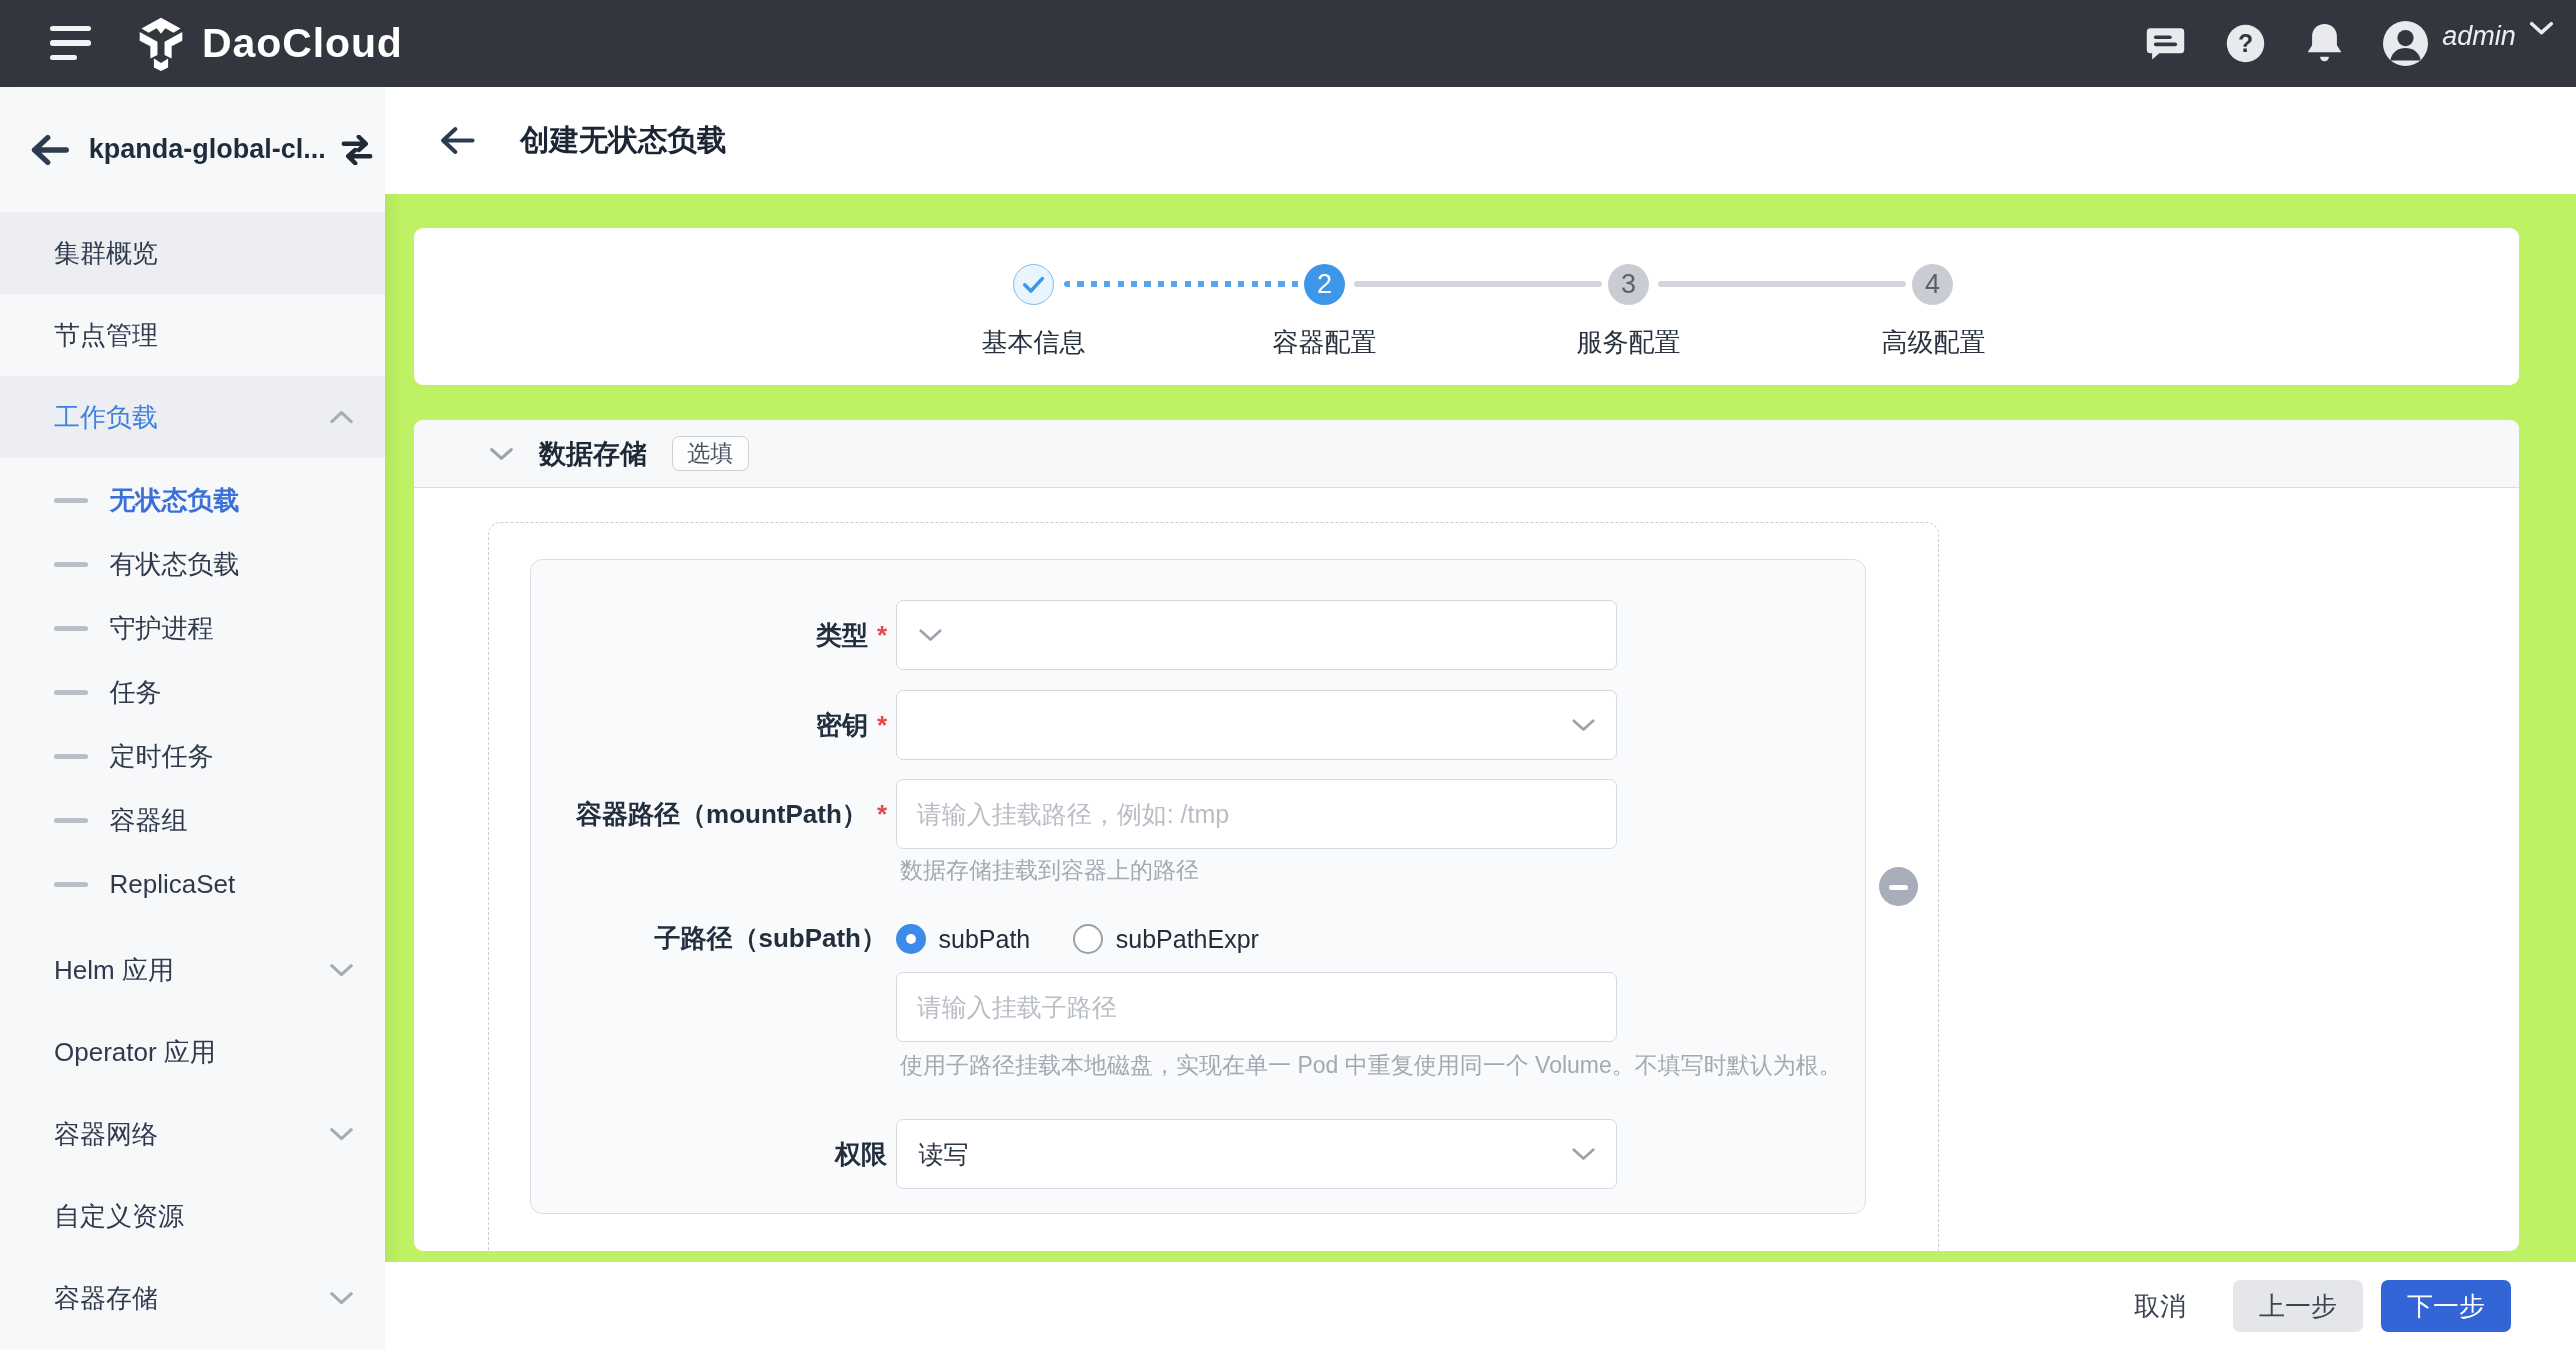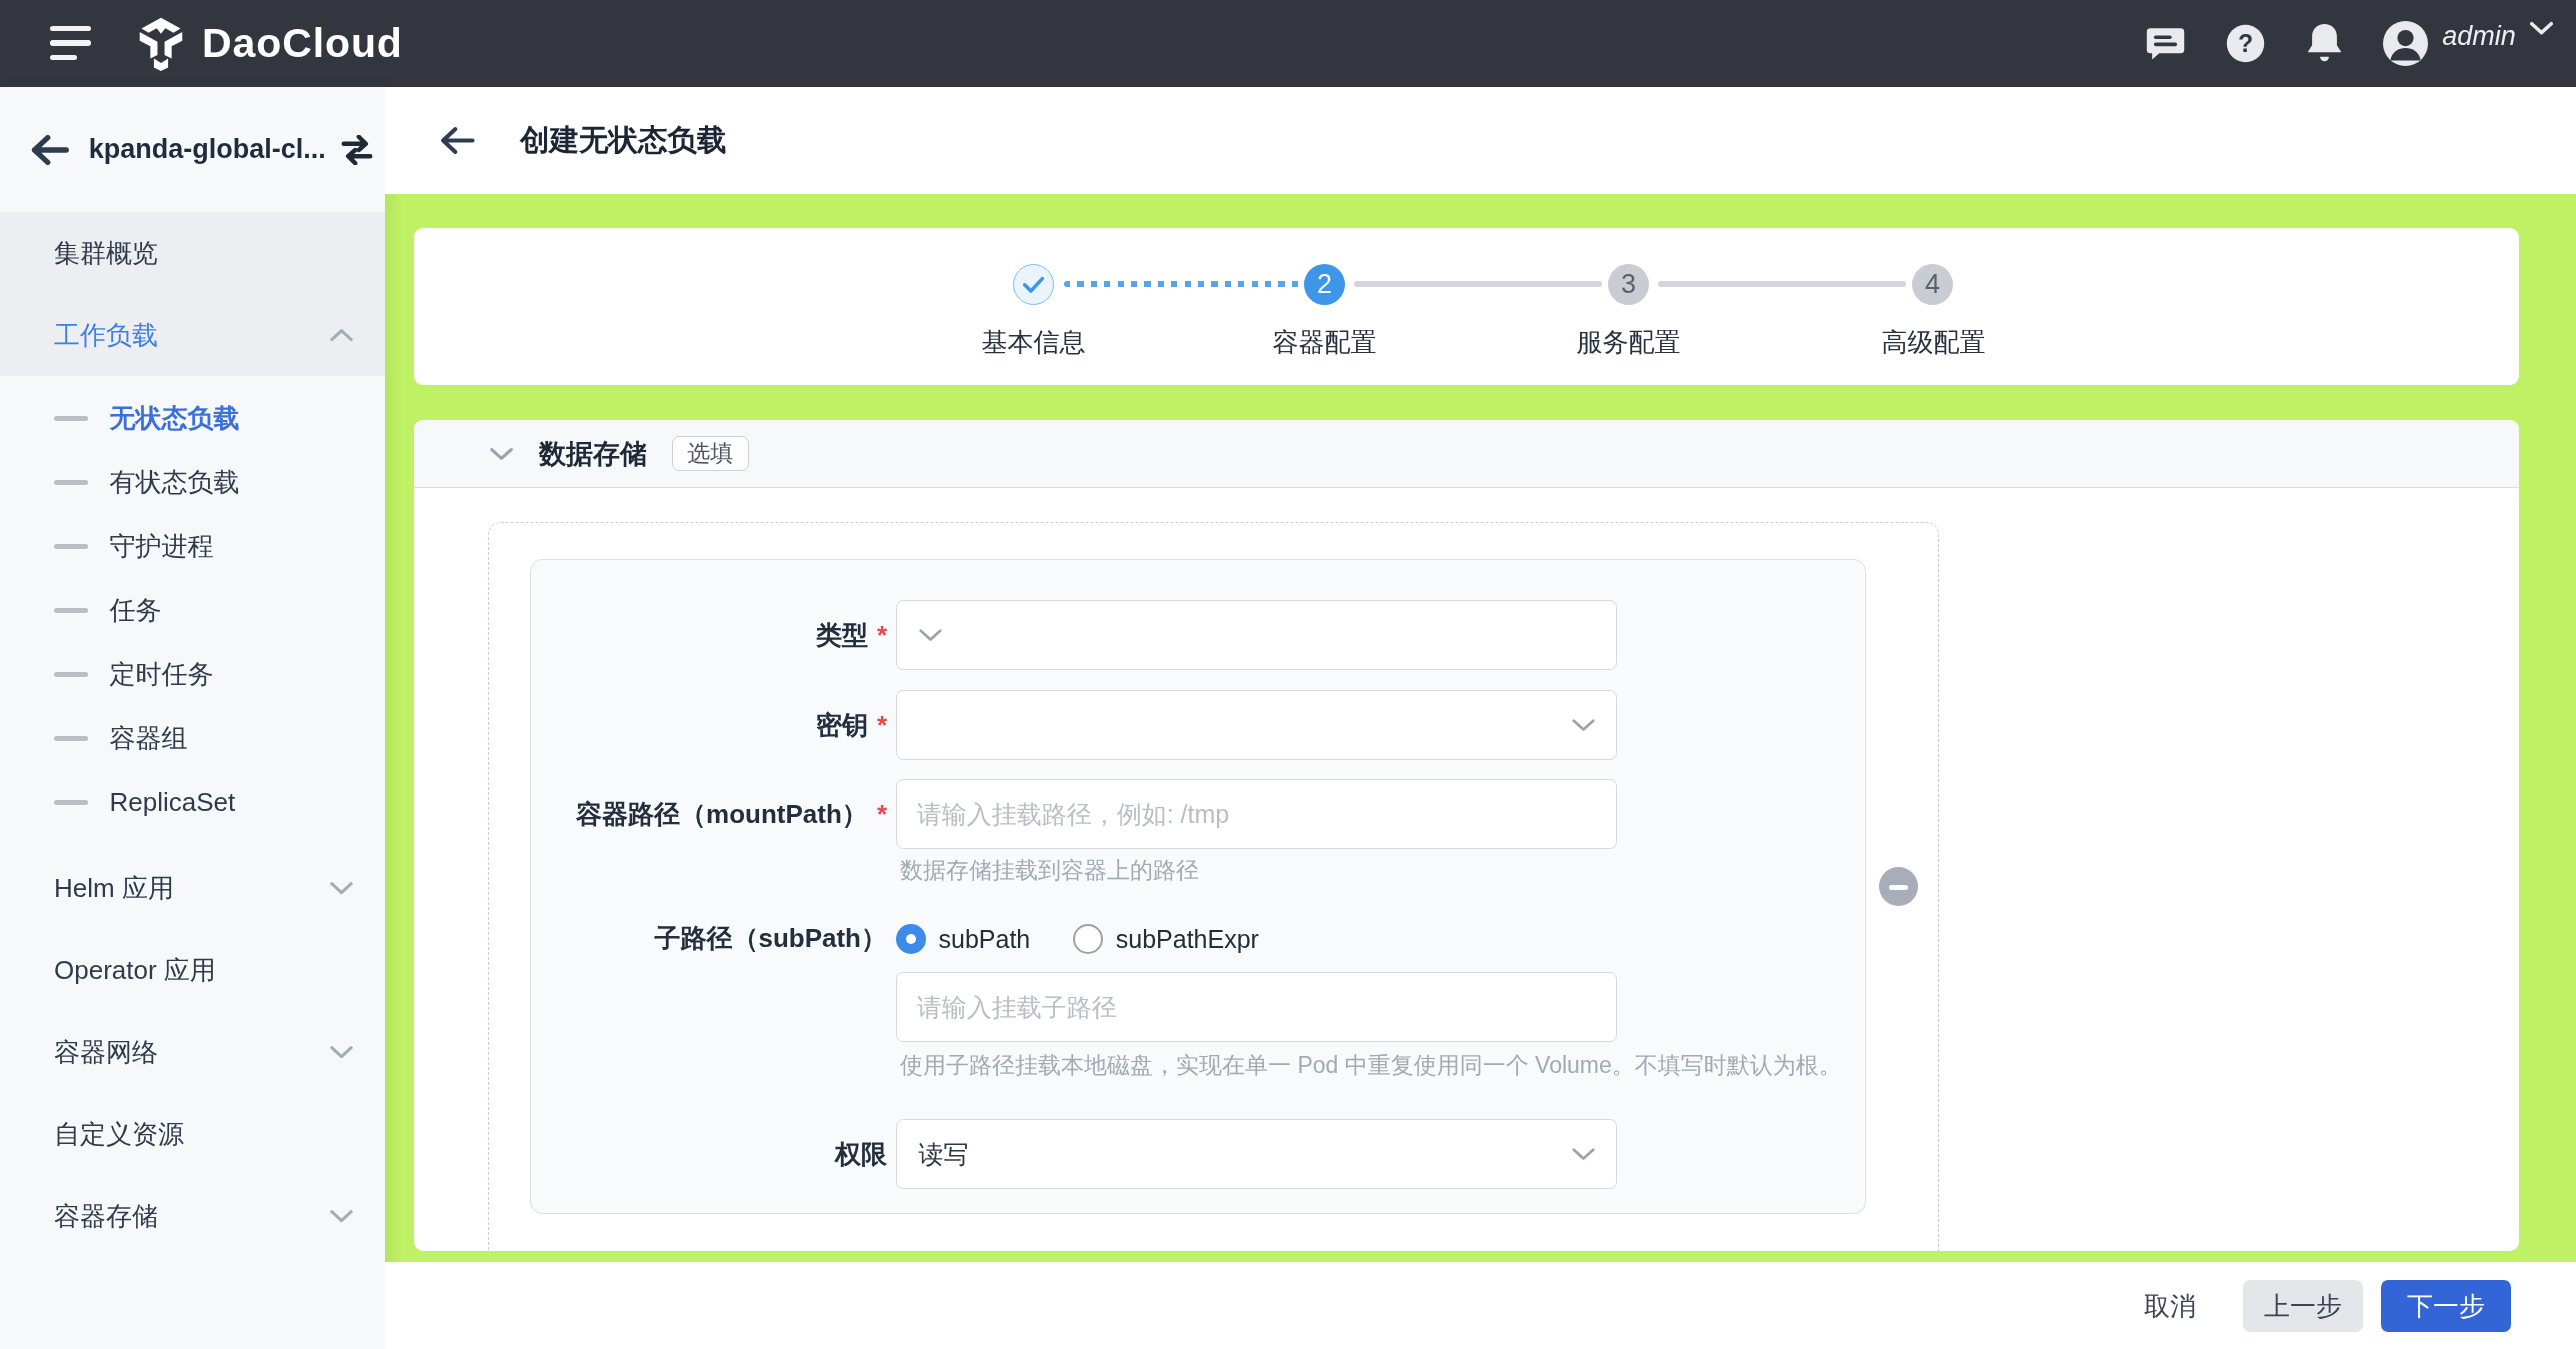--- a/index.html
+++ b/index.html
@@ -77,21 +77,21 @@
   .radio-row{position:absolute;left:365px;display:flex;align-items:center;height:32px;}
   .radio{width:30px;height:30px;border-radius:50%;flex:none;cursor:pointer;}
   .radio.on{background:#3D8BE8;position:relative;}
   .radio.on::after{content:"";position:absolute;left:9.8px;top:9.8px;width:10.7px;height:10.7px;border-radius:50%;background:#FFFFFF;}
   .radio.off{background:#FFFFFF;border:2.7px solid #9AA1AB;}
   .radio-label{font-size:25px;color:#222C3A;margin-left:12.5px;cursor:pointer;}
 
   
   .footer{left:385px;top:1262px;width:2191px;height:88px;background:#FFFFFF;display:flex;align-items:center;justify-content:flex-end;padding-right:65px;}
   .btn-text{background:none;border:none;font-size:26px;color:#3B4452;cursor:pointer;padding:0 9px;}
-  .btn-gray{margin-left:38px;width:120px;height:52px;border:none;border-radius:7.2px;background:#E5E6EA;font-size:26px;color:#3B4452;cursor:pointer;}
+  .btn-gray{margin-left:38px;width:130px;height:52px;border:none;border-radius:7.2px;background:#E5E6EA;font-size:26px;color:#3B4452;cursor:pointer;}
   .btn-primary{margin-left:18px;width:130px;height:52px;border:none;border-radius:7.2px;background:#3365D6;font-size:26px;color:#FFFFFF;cursor:pointer;}
 </style>
 </head>
 <body>
 
 <div id="app">
 
   <header class="topbar abs">
     <button class="hamburger">
         <b></b>
@@ -160,20 +160,23 @@
         <svg width="34" height="30" viewBox="0 0 38 34">
             <path d="M4 10 h24 m-7 -8 l8 8 l-8 7" fill="none" stroke="#20293A" stroke-width="5" stroke-linecap="round" stroke-linejoin="round"></path>
             <path d="M34 24 h-24 m7 8 l-8 -8 l8 -7" fill="none" stroke="#20293A" stroke-width="5" stroke-linecap="round" stroke-linejoin="round"></path>
           </svg>
       </button>
     </div>
     <nav>
       <div class="nav-item shaded">
         <span>集群概览</span>
       </div>
+      <div class="nav-item">
+        <span>节点管理</span>
+      </div>
       <div class="nav-item shaded parent-active">
         <span>工作负载</span>
         <span class="grow"></span>
         <span style="display:flex;">
           <svg width="23" height="14.3" viewBox="0 0 26 16">
               <polyline points="2,13 13,3 24,13" fill="none" stroke="#A6ACB5" stroke-width="3.5" stroke-linecap="round" stroke-linejoin="round"></polyline>
             </svg>
         </span>
       </div>
       <div class="nav-sub">

